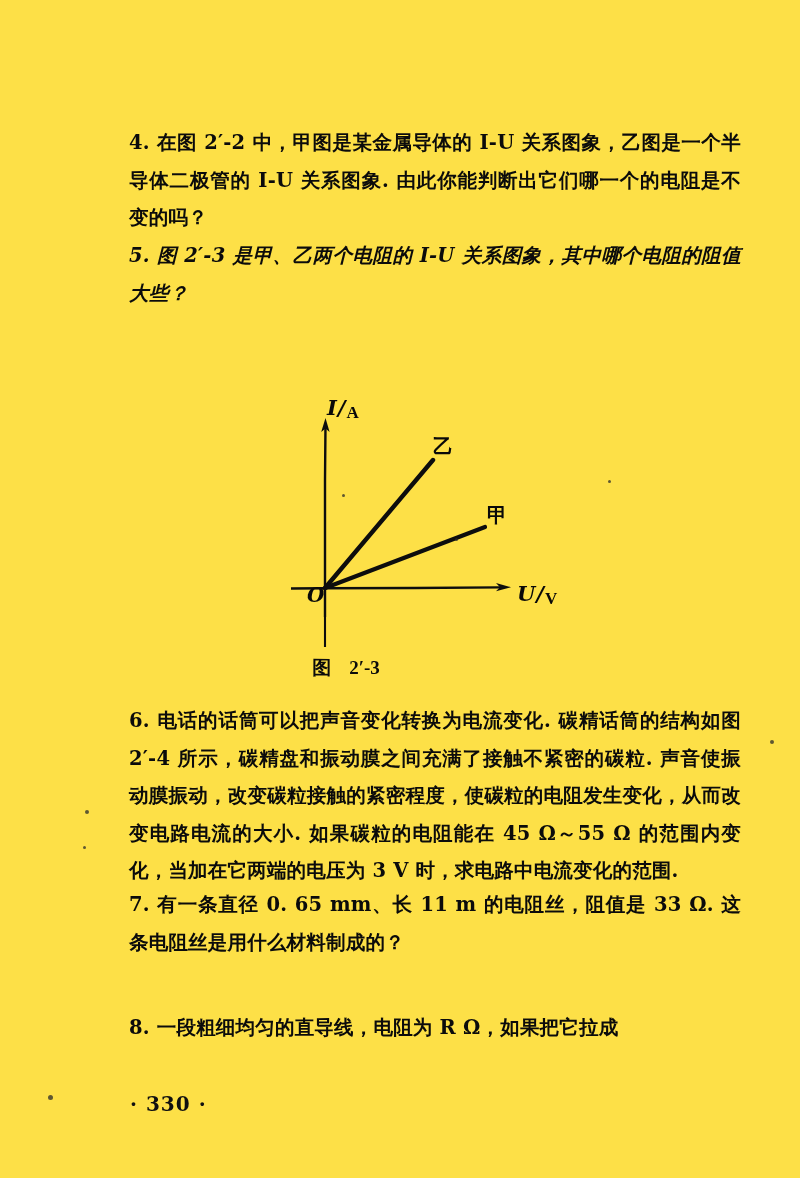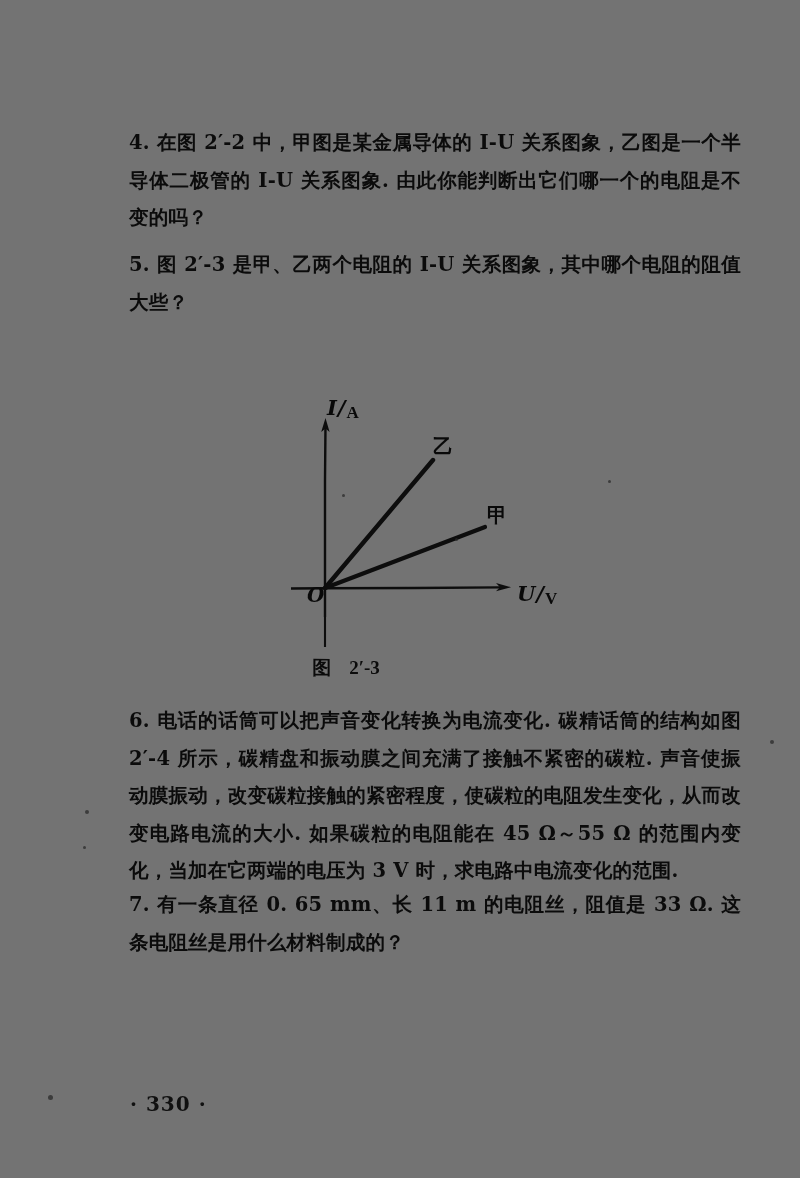--- a/index.html
+++ b/index.html
@@ -9,21 +9,21 @@
     background: #ffffff;
   }
   body {
     font-family: "DejaVu Serif", "Liberation Serif", serif;
     -webkit-font-smoothing: none;
   }
   #page {
     position: relative;
     width: 800px;
     height: 1178px;
-    background: #737373;
+    background: #fde047;
     overflow: hidden;
   }
 
   
   .textblock {
     position: absolute;
     left: 95px;
     width: 612px;
     color: #0b0b0b;
     font-size: 19.5px;
@@ -123,21 +123,21 @@
 <body>
 
 <div id="page">
 
   <div class="textblock indent" id="p4" style="top:124px;">
     <p>
       <span>4. 在图 2′-2 中，甲图是某金属导体的 I-U 关系图象，乙图是一个半导体二极管的 I-U 关系图象. 由此你能判断出它们哪一个的电阻是不变的吗？</span>
     </p>
   </div>
 
-  <div class="textblock indent" id="p5" style="top:246px;">
+  <div class="textblock indent" id="p5" style="top:237px;font-style:italic;">
     <p>
       <span>5. 图 2′-3 是甲、乙两个电阻的 I-U 关系图象，其中哪个电阻的阻值大些？</span>
     </p>
   </div>
 
   <div id="figure">
     <svg width="300" height="270" viewBox="0 0 300 270">
 
       <path d="M50,232 L50,206 L50,150 L50,95 L50.5,40" stroke="#0d0d0d" stroke-width="2.4" fill="none"></path>
       <path d="M50,262 L50,232" stroke="#0d0d0d" stroke-width="2.1" fill="none"></path>
@@ -176,20 +176,25 @@
       <span>6. 电话的话筒可以把声音变化转换为电流变化. 碳精话筒的结构如图 2′-4 所示，碳精盘和振动膜之间充满了接触不紧密的碳粒. 声音使振动膜振动，改变碳粒接触的紧密程度，使碳粒的电阻发生变化，从而改变电路电流的大小. 如果碳粒的电阻能在 45 Ω～55 Ω 的范围内变化，当加在它两端的电压为 3 V 时，求电路中电流变化的范围.</span>
     </p>
   </div>
 
   <div class="textblock indent" id="p7" style="top:886px;">
     <p>
       <span>7. 有一条直径 0. 65 mm、长 11 m 的电阻丝，阻值是 33 Ω. 这条电阻丝是用什么材料制成的？</span>
     </p>
   </div>
 
+  <div class="textblock indent" id="p8" style="top:1009px;">
+    <p>
+      <span>8. 一段粗细均匀的直导线，电阻为 R Ω，如果把它拉成</span>
+    </p>
+  </div>
 
   <div id="pagenum">· 330 ·</div>
 
   <span class="speckle" style="left:48px;  top:1095px; width:5px;  height:5px;"></span>
   <span class="speckle" style="left:85px;  top:810px;  width:4px;  height:4px;"></span>
   <span class="speckle" style="left:83px;  top:846px;  width:3px;  height:3px;"></span>
   <span class="speckle" style="left:770px; top:740px;  width:4px;  height:4px;"></span>
   <span class="speckle" style="left:608px; top:480px;  width:3px;  height:3px;"></span>
   <span class="speckle" style="left:342px; top:494px;  width:3px;  height:3px;"></span>
   <span class="speckle" style="left:455px; top:538px;  width:3px;  height:3px;"></span>

